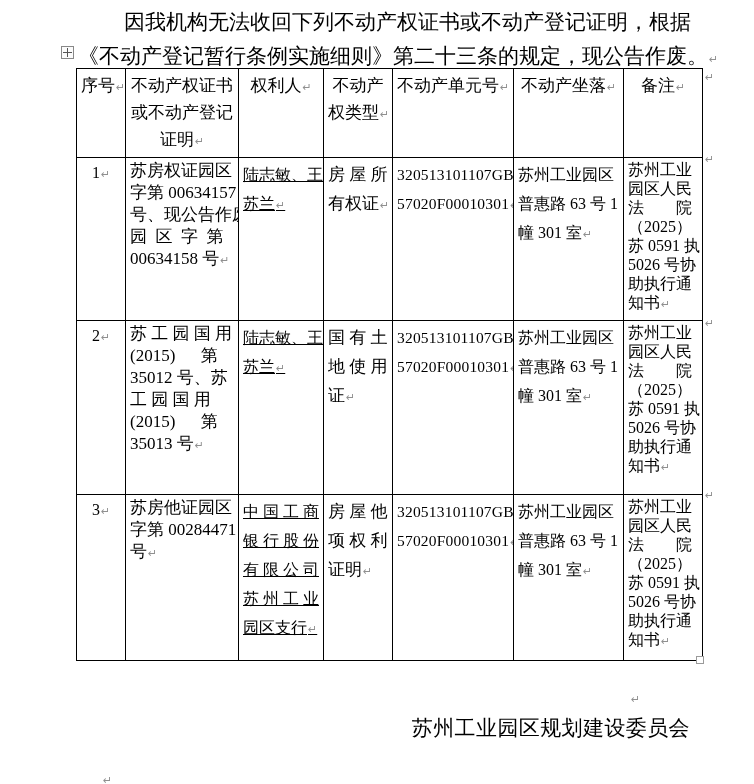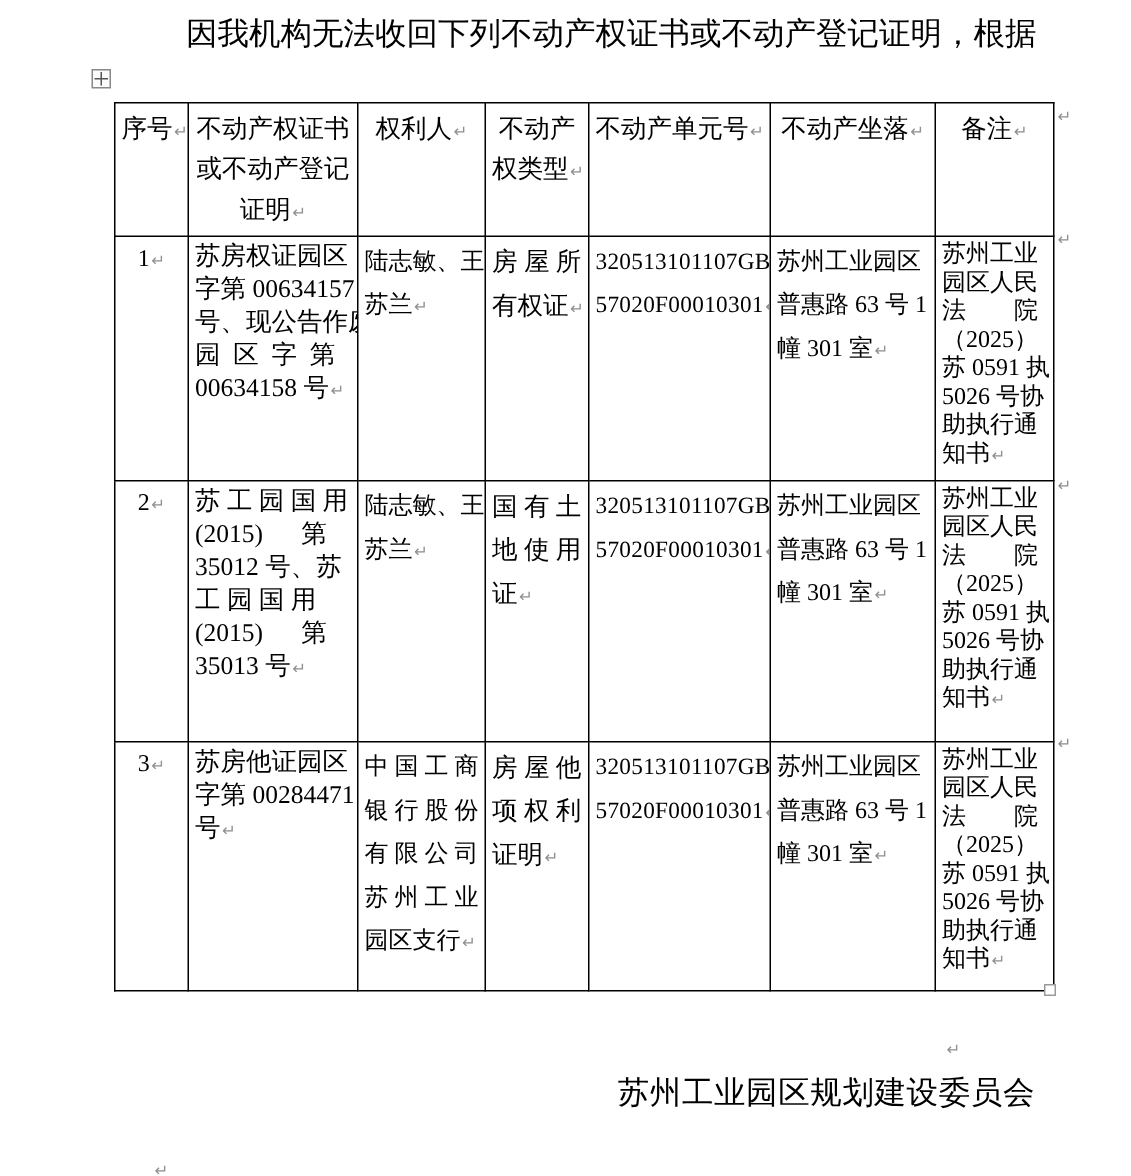--- a/index.html
+++ b/index.html
@@ -22,21 +22,21 @@
     border:1px solid #000;vertical-align:top;font-weight:normal;
     padding:2px 4px;overflow:hidden;box-sizing:border-box;
   }
   table.notice th{text-align:center;font-size:17px;line-height:27px;padding-top:3px;}
   .col-w-seq{width:49px;} .col-w-cert{width:113px;} .col-w-holder{width:85px;}
   .col-w-type{width:69px;} .col-w-unit{width:121px;} .col-w-location{width:110px;} .col-w-remark{width:79px;}
   tr.hrow{height:82px;} tr.brow-0{height:163px;} tr.brow-1{height:174px;} tr.brow-2{height:166px;}
   .cline{white-space:pre;}
   td.col-seq{text-align:center;font-size:16px;line-height:26px;}
   td.col-cert{font-size:17px;line-height:22px;margin-left:30px;}
-  td.col-holder{font-size:16px;line-height:29px;}
+  td.col-holder{font-size:16px;line-height:29px;text-decoration:underline;}
   td.col-type{font-size:17px;line-height:29px;}
   td.col-unit{font-size:15.5px;line-height:29px;letter-spacing:0.2px;margin-left:36px;}
   td.col-location{font-size:16px;line-height:29px;margin-left:40px;}
   td.col-remark{font-size:16px;line-height:19px;padding-left:3px;padding-right:2px;}
   
   .mark{font-family:"DejaVu Sans",sans-serif;font-size:11px;color:#909090;margin-left:1px;}
   .abs-mark{position:absolute;font-family:"DejaVu Sans",sans-serif;font-size:11px;color:#909090;}
   .rowend-0{left:705px;top:71px;} .rowend-1{left:705px;top:153px;}
   .rowend-2{left:705px;top:317px;} .rowend-3{left:705px;top:489px;}
   .emptyline-mark{left:631px;top:693px;}
@@ -50,20 +50,21 @@
 </style>
 </head>
 <body>
 
 <div class="page">
 
   <div class="move-handle" title=""></div>
 
   <div class="intro">
     <div class="intro-line indent">因我机构无法收回下列不动产权证书或不动产登记证明，根据</div>
+    <div class="intro-line"><span>《不动产登记暂行条例实施细则》第二十三条的规定，现公告作废。</span><span class="mark">↵</span></div>
   </div>
 
   <table class="notice">
     <colgroup>
       <col class="col-w-seq">
         <col class="col-w-cert">
         <col class="col-w-holder">
       <col class="col-w-type">
         <col class="col-w-unit">
         <col class="col-w-location">

